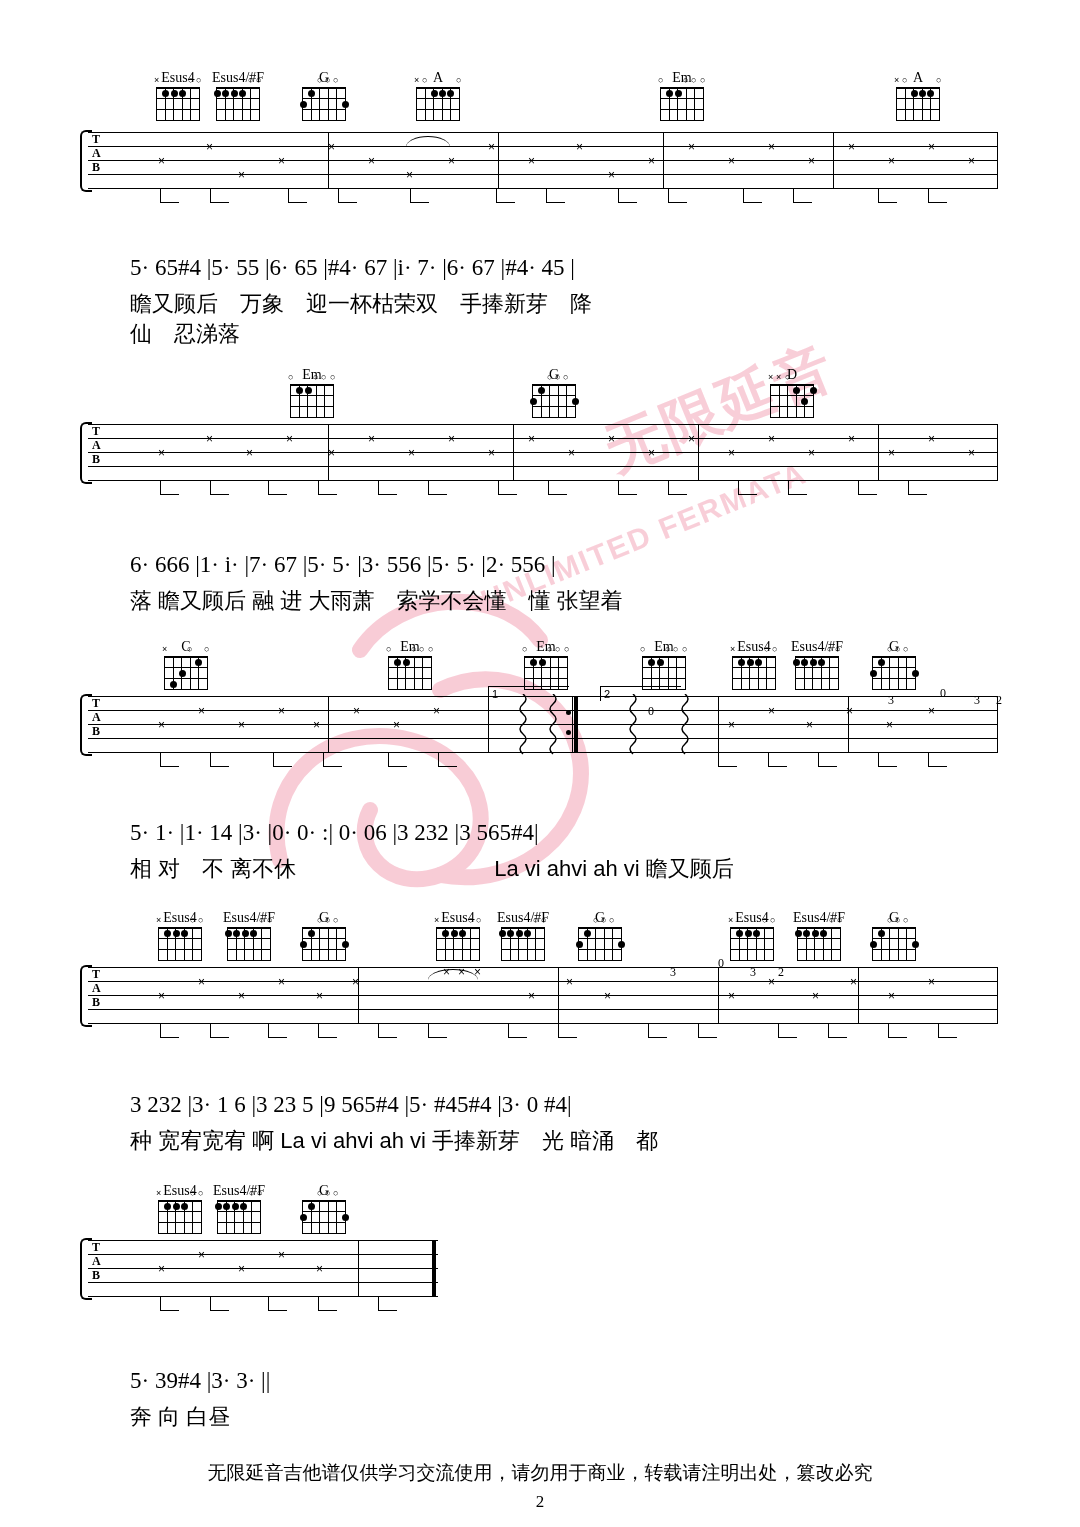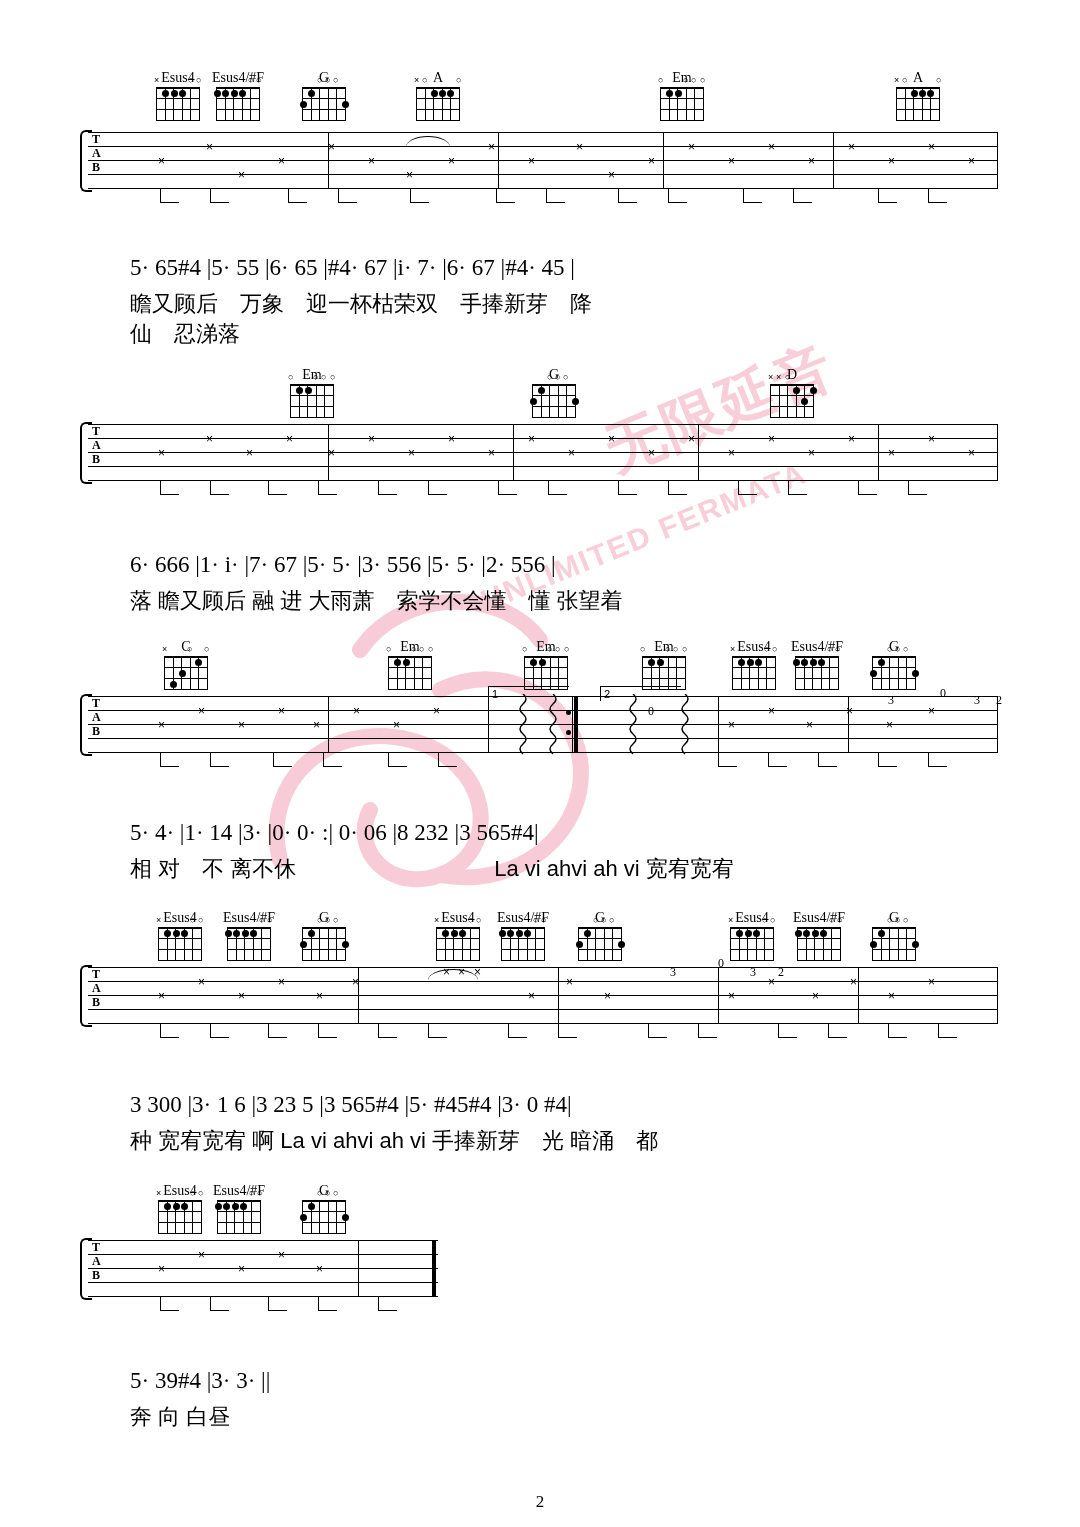--- a/index.html
+++ b/index.html
@@ -658,22 +658,22 @@
       <div class="stem" style="left:350px;top:56px;width:18px;height:14px;"></div>
       <div class="stem" style="left:630px;top:56px;width:18px;height:14px;"></div>
       <div class="stem" style="left:680px;top:56px;width:18px;height:14px;"></div>
       <div class="stem" style="left:730px;top:56px;width:18px;height:14px;"></div>
       <div class="stem" style="left:790px;top:56px;width:18px;height:14px;"></div>
       <div class="stem" style="left:840px;top:56px;width:18px;height:14px;"></div>
     </div>
   </div>
 
   <div class="notation" style="top:820px;">
-    <div class="nrow">5· 4· |1· 14 |3· |0· 0· :| 0· 06 |8 232 |3 565#4|</div>
-    <div class="lrow" style="top:34px;">相 对　不 离不休　　　　　　　　　La vi ahvi ah vi 宽宥宽宥</div>
+    <div class="nrow">5· 1· |1· 14 |3· |0· 0· :| 0· 06 |3 232 |3 565#4|</div>
+    <div class="lrow" style="top:34px;">相 对　不 离不休　　　　　　　　　La vi ahvi ah vi 瞻又顾后</div>
   </div>
 
   <div class="system" id="sys4" style="top:905px;">
 
     <div class="chordbox" style="left:152px; top:5px; width:56px;">
       <div class="cname">Esus4</div>
       <div class="grid" style="width:44px;height:34px;">
         <div class="gl" style="left:0;top:0;width:44px;height:2px;"></div>
         <div class="gl" style="left:0;top:11px;width:44px;height:1px;"></div>
         <div class="gl" style="left:0;top:22px;width:44px;height:1px;"></div>
@@ -922,21 +922,21 @@
       <div class="stem" style="left:560px;top:56px;width:18px;height:14px;"></div>
       <div class="stem" style="left:610px;top:56px;width:18px;height:14px;"></div>
       <div class="stem" style="left:690px;top:56px;width:18px;height:14px;"></div>
       <div class="stem" style="left:740px;top:56px;width:18px;height:14px;"></div>
       <div class="stem" style="left:800px;top:56px;width:18px;height:14px;"></div>
       <div class="stem" style="left:850px;top:56px;width:18px;height:14px;"></div>
     </div>
   </div>
 
   <div class="notation" style="top:1092px;">
-    <div class="nrow">3 300 |3· 1 6 |3 23 5 |3 565#4 |5· #45#4 |3· 0 #4|</div>
+    <div class="nrow">3 232 |3· 1 6 |3 23 5 |9 565#4 |5· #45#4 |3· 0 #4|</div>
     <div class="lrow" style="top:34px;">种 宽宥宽宥 啊 La vi ahvi ah vi 手捧新芽　光 暗涌　都</div>
   </div>
 
   <div class="system" id="sys5" style="top:1178px;">
 
     <div class="chordbox" style="left:152px; top:5px; width:56px;">
       <div class="cname">Esus4</div>
       <div class="grid" style="width:44px;height:34px;">
         <div class="gl" style="left:0;top:0;width:44px;height:2px;"></div>
         <div class="gl" style="left:0;top:11px;width:44px;height:1px;"></div>
@@ -1026,15 +1026,18 @@
       <div class="stem" style="left:230px;top:56px;width:18px;height:14px;"></div>
       <div class="stem" style="left:290px;top:56px;width:18px;height:14px;"></div>
     </div>
   </div>
 
   <div class="notation" style="top:1368px;">
     <div class="nrow">5· 39#4 |3· 3· ||</div>
     <div class="lrow" style="top:34px;">奔 向 白昼</div>
   </div>
 
+  <div class="footer" style="top:1460px;">
+    <span class="ftext">无限延音吉他谱仅供学习交流使用，请勿用于商业，转载请注明出处，篡改必究</span>
+  </div>
   <div class="pagenum" style="top:1492px;">2</div>
 
 </div>
 
 </body></html>

